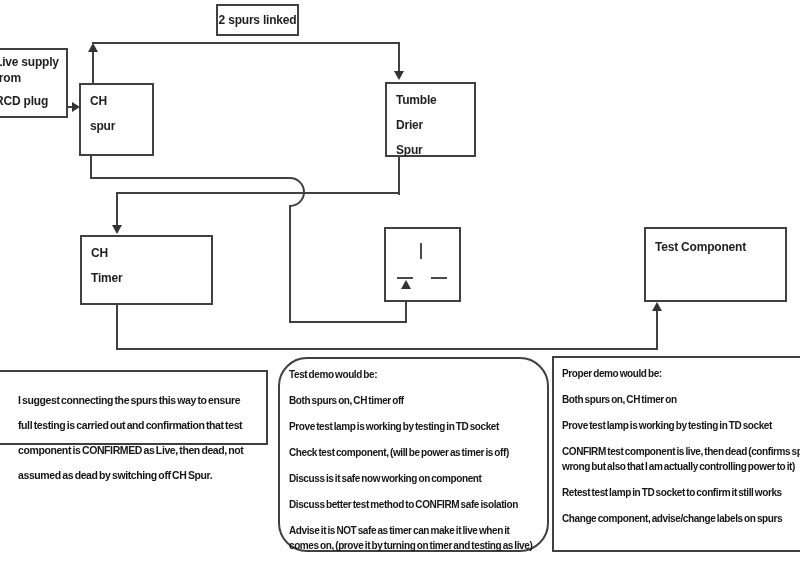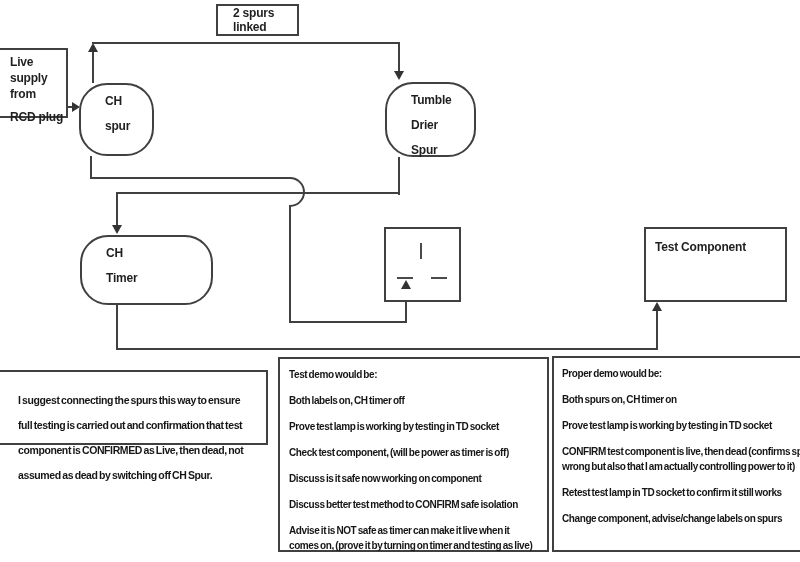--- a/index.html
+++ b/index.html
@@ -8,27 +8,27 @@
     overflow:hidden;
     font-family:"Liberation Sans","DejaVu Sans",sans-serif;
     color:#1f1f1f;
   }
   
   .box{
     position:absolute;border:2px solid #404040;background:#ffffff;
     box-sizing:border-box;
   }
   .lbl{
-    font-size:12px;font-weight:bold;letter-spacing:-0.2px;color:#1f1f1f;padding-left:15px;
+    font-size:12px;font-weight:bold;letter-spacing:-0.2px;color:#1f1f1f;
   }
   .box .line{line-height:25px;padding-left:9px;}
   .box.supply .line{line-height:16px;padding-left:38px;}
   .box.supply .line:last-child{margin-top:7px;}
   .box.supply{padding-top:4px;}
-  .box.spur,.box.timer{padding-top:4px;border-radius:28px;}
+  .box.spur,.box.timer{padding-top:4px;}
   .box.linked{display:flex;align-items:center;justify-content:center;}
   .box.linked .line{padding:0;line-height:14px;}
   .box.testcomp{padding:6px 0 0 0;margin-left:17px;}
   
   .seg{position:absolute;background:#404040;}
   .hop{
     position:absolute;box-sizing:border-box;background:transparent;
     border:2px solid #404040;border-left:none;
     border-radius:0 15px 15px 0;
   }
@@ -41,21 +41,21 @@
   .slot{position:absolute;background:#4a4a4a;}
   
   .note{
     position:absolute;border:2px solid #404040;background:#ffffff;
     box-sizing:border-box;font-size:10px;font-weight:600;
     letter-spacing:-0.4px;word-spacing:-1px;color:#161616;
   }
   .note .para{margin:0 0 11px 0;line-height:15px;}
   .note.left-note{font-size:10.5px;}
   .note.left-note .para{line-height:25px;margin:12px;}
-  .note.mid{padding:8px 9px;}
+  .note.mid{padding:8px 9px;border-radius:29px;}
   .note.right{padding:8px 8px;}
   .note.left-note{padding:4px 8px 0 24px;}
 </style>
 </head>
 <body>
 
 <div id="canvas">
 
   <div class="seg" style="left:66px;top:106px;width:7px;height:2px;"></div>
   <div class="ah right" style="left:72px;top:102px;"></div>
@@ -124,21 +124,21 @@
     <div class="line">Test Component</div>
   </div>
 
   <div class="note left-note" style="left:-20px;top:370px;width:288px;height:75px;">
     <div class="para">I suggest connecting the spurs this way to ensure full testing is carried out and confirmation that test component is CONFIRMED as Live, then dead, not assumed as dead by switching off CH Spur.</div>
   </div>
 
   <div class="note mid" style="left:278px;top:357px;width:271px;height:195px;">
 
   <p class="para">Test demo would be:</p>
-      <p class="para">Both labels on, CH timer off</p>
+      <p class="para">Both spurs on, CH timer off</p>
       <p class="para">Prove test lamp is working by testing in TD socket</p>
       <p class="para">Check test component, (will be power as timer is off)</p>
       <p class="para">Discuss is it safe now working on component</p>
       <p class="para">Discuss better test method to CONFIRM safe isolation</p>
       <p class="para">Advise it is NOT safe as timer can make it live when it comes on, (prove it by turning on timer and testing as live)</p>
     </div>
 
   <div class="note right" style="left:552px;top:356px;width:293px;height:196px;">
 
   <p class="para">Proper demo would be:</p>

